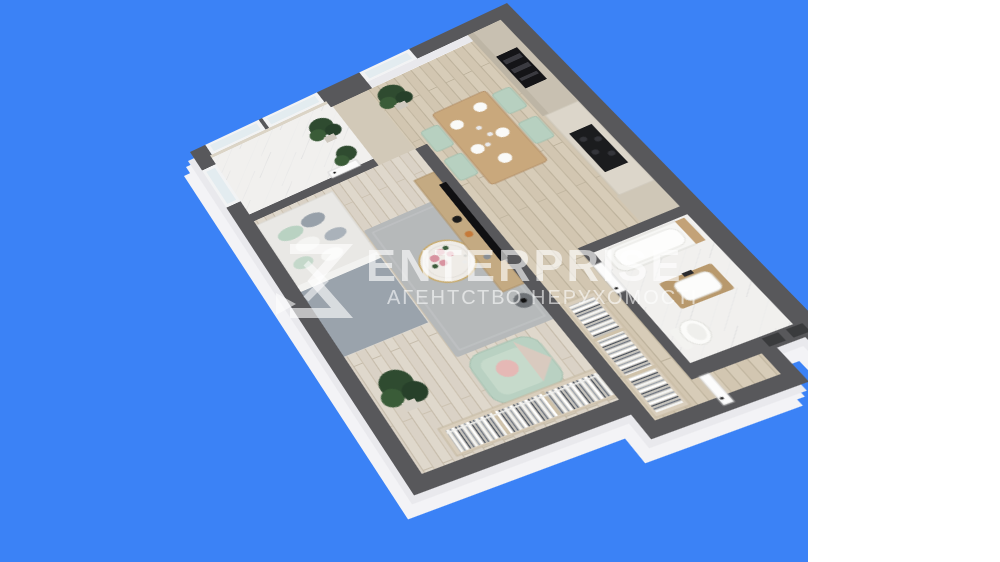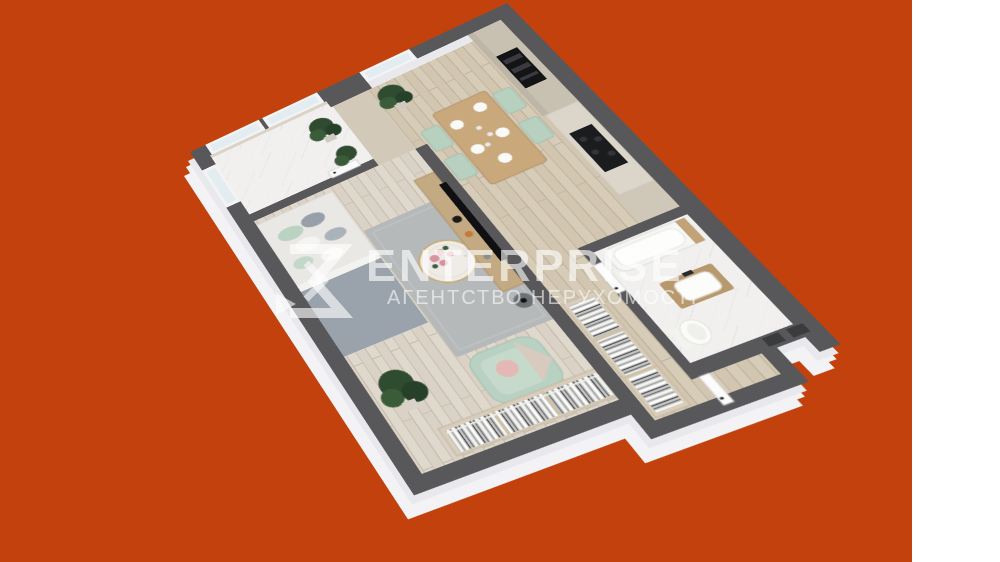--- a/index.html
+++ b/index.html
@@ -1,16 +1,16 @@
 <!DOCTYPE html>
 <html><head>
 <meta charset="utf-8">
 <style>
   html,body{margin:0;padding:0;background:#ffffff;}
-  .stage{position:relative;width:912px;height:562px;overflow:hidden;background:#c2410c;
+  .stage{position:relative;width:808px;height:562px;overflow:hidden;background:#3b82f6;
          font-family:"Liberation Sans", sans-serif;}
   
   .scene{position:absolute;left:0;top:0;width:1000px;height:562px;
          filter:drop-shadow(-2px 9px 0 #e9e9ed) drop-shadow(-4px 15px 0 #f3f3f6);}
   .plan{position:absolute;left:0;top:0;width:350px;height:486px;transform-origin:0 0;}
   .plan svg{display:block;width:350px;height:486px;}
   .watermark{position:absolute;left:0;top:0;width:1000px;height:562px;pointer-events:none;}
   .wm-logo{position:absolute;left:276px;top:241px;}
   .wm-title{position:absolute;left:366px;top:240px;font-size:45px;font-weight:700;
             letter-spacing:3px;color:rgba(255,255,255,0.62);white-space:nowrap;}

